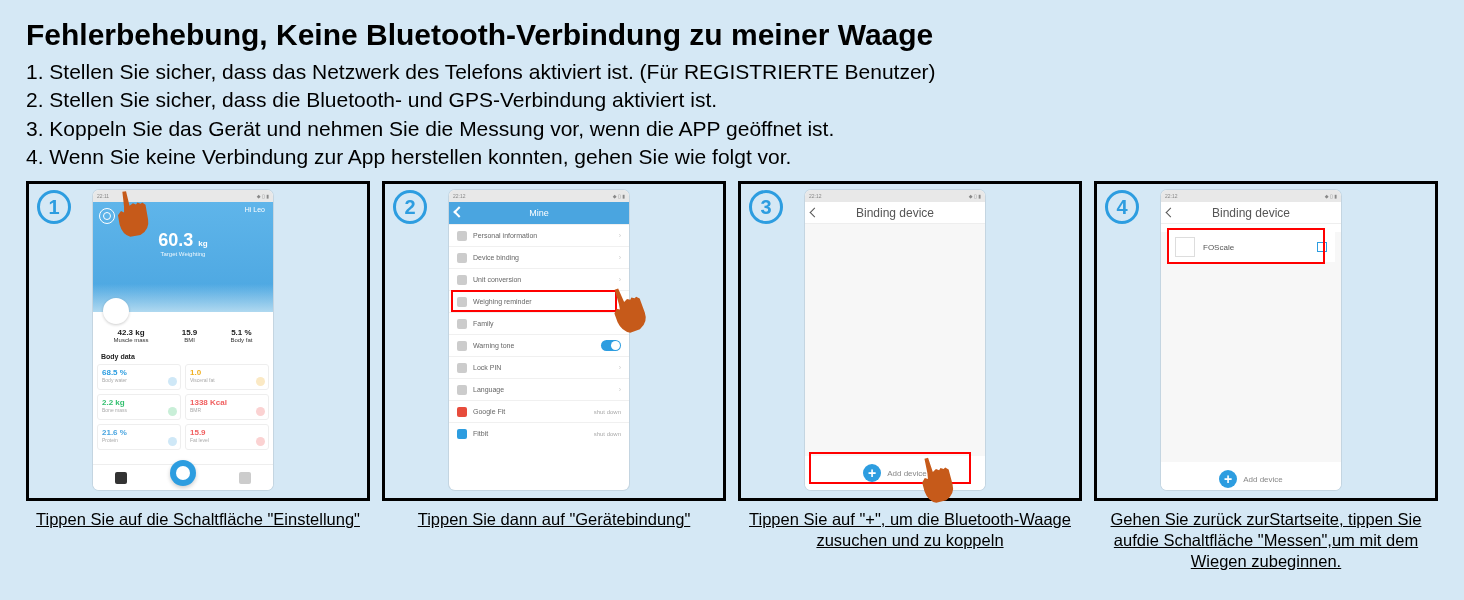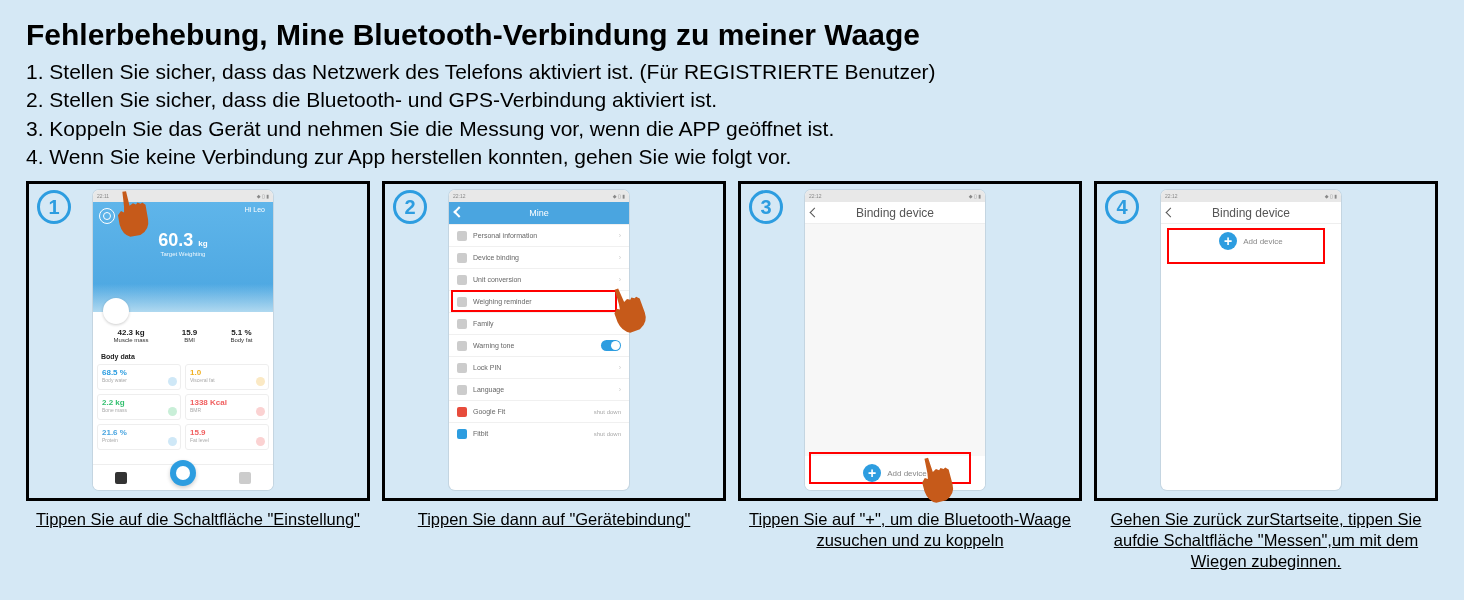--- a/index.html
+++ b/index.html
@@ -79,21 +79,21 @@
   .pb-plus{width:18px;height:18px;border-radius:50%;background:#2d9de0;color:#fff;display:flex;align-items:center;justify-content:center;font-size:14px;font-weight:bold;}
   .p4-dev{margin:8px 6px; background:#fff; height:30px; display:flex; align-items:center; padding:0 8px; gap:8px; font-size:8px; color:#555; position:relative;}
   .p4-thumb{width:20px;height:20px;border:1px solid #ddd;}
   .p4-edit{position:absolute; right:8px; width:10px; height:10px; border:1.5px solid #2d9de0;}
   .captions{display:flex; gap:12px; margin-top:8px;}
   .cap{flex:1; text-align:center; font-size:16.5px; line-height:1.25; padding:0 4px;text-decoration:underline;}
 </style>
 </head>
 <body>
 
-<h1 class="title">Fehlerbehebung, Mine Bluetooth-Verbindung zu meiner Waage</h1>
+<h1 class="title">Fehlerbehebung, Keine Bluetooth-Verbindung zu meiner Waage</h1>
 <div class="steps-text">
   <div>1. Stellen Sie sicher, dass das Netzwerk des Telefons aktiviert ist. (Für REGISTRIERTE Benutzer)</div>
   <div>2. Stellen Sie sicher, dass die Bluetooth- und GPS-Verbindung aktiviert ist.</div>
   <div>3. Koppeln Sie das Gerät und nehmen Sie die Messung vor, wenn die APP geöffnet ist.</div>
   <div>4. Wenn Sie keine Verbindung zur App herstellen konnten, gehen Sie wie folgt vor.</div>
 </div>
 
 <div class="panels">
 
   <div class="panel">
@@ -262,20 +262,27 @@
   </div>
 
   <div class="panel">
     <div class="badge">4</div>
     <div class="phone">
       <div class="statusbar">
           <span>22:12</span>
           <span>◆ ▯ ▮</span>
         </div>
       <div class="pb-head"><div class="pb-back"></div><span>Binding device</span></div>
+      <div class="pb-body" style="height:230px;">
+        <div class="p4-dev">
+          <div class="p4-thumb"></div>
+          <span>FOScale</span>
+          <div class="p4-edit"></div>
+        </div>
+      </div>
       <div class="pb-add">
         <div class="pb-plus">+</div>
         <span>Add device</span>
       </div>
       <div class="p2-hl" style="top:38px; left:6px; width:158px; height:36px;"></div>
     </div>
   </div>
 
 </div>
 

